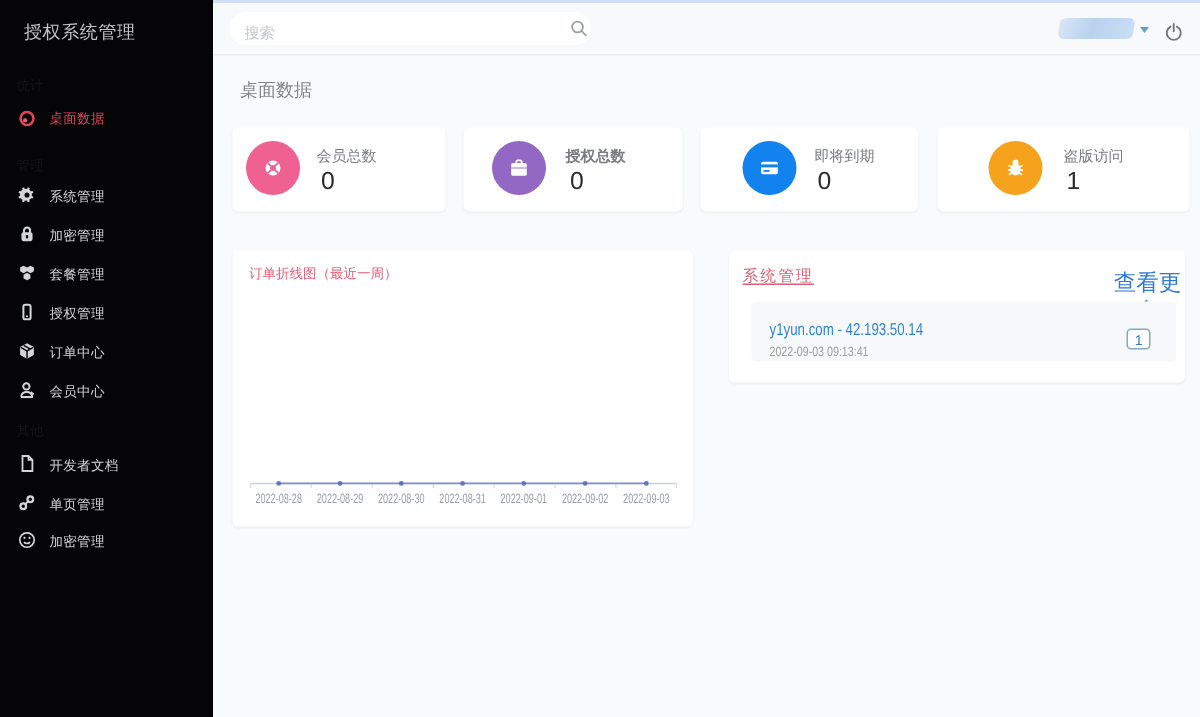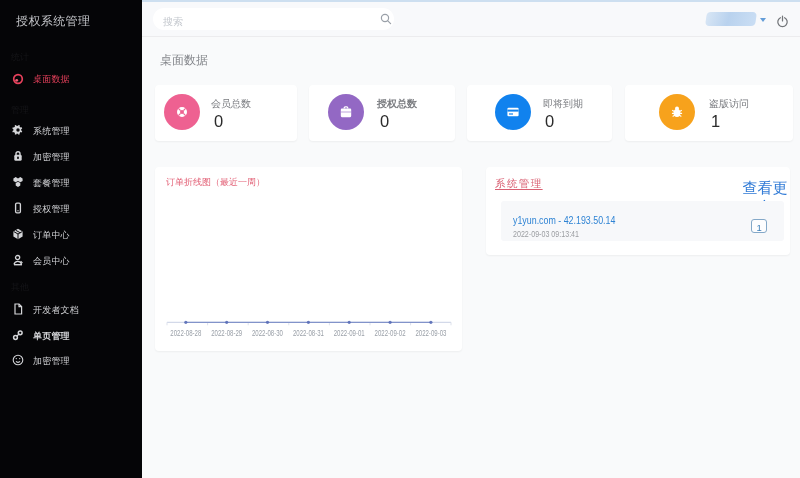--- a/index.html
+++ b/index.html
@@ -103,21 +103,21 @@
   </svg>
   <div class="mi" style="top:304px;">开发者文档</div>
 
   <svg class="mic" style="top:329px;" viewBox="0 0 12 12">
     <g fill="none" stroke="#d4d5d8" stroke-width="1.5">
       <circle cx="3.5" cy="8.5" r="1.9"></circle>
       <circle cx="8.2" cy="3.8" r="1.9"></circle>
     </g>
     <path d="M4.8 7.2 6.9 5.1" stroke="#d4d5d8" stroke-width="1.3"></path>
   </svg>
-  <div class="mi" style="top:330px;font-weight:bold;">单页管理</div>
+  <div class="mi" style="top:330px;">单页管理</div>
 
   <svg class="mic" style="top:354px;" viewBox="0 0 12 12">
     <g fill="none" stroke="#d4d5d8" stroke-width="1.1">
       <circle cx="6" cy="6" r="4.8"></circle>
       <path d="M4 7.4a2.6 2.6 0 0 0 4 0"></path>
     </g>
     <circle cx="4.3" cy="4.6" r="0.7" fill="#d4d5d8"></circle>
     <circle cx="7.7" cy="4.6" r="0.7" fill="#d4d5d8"></circle>
   </svg>
   <div class="mi" style="top:355px;">加密管理</div>

